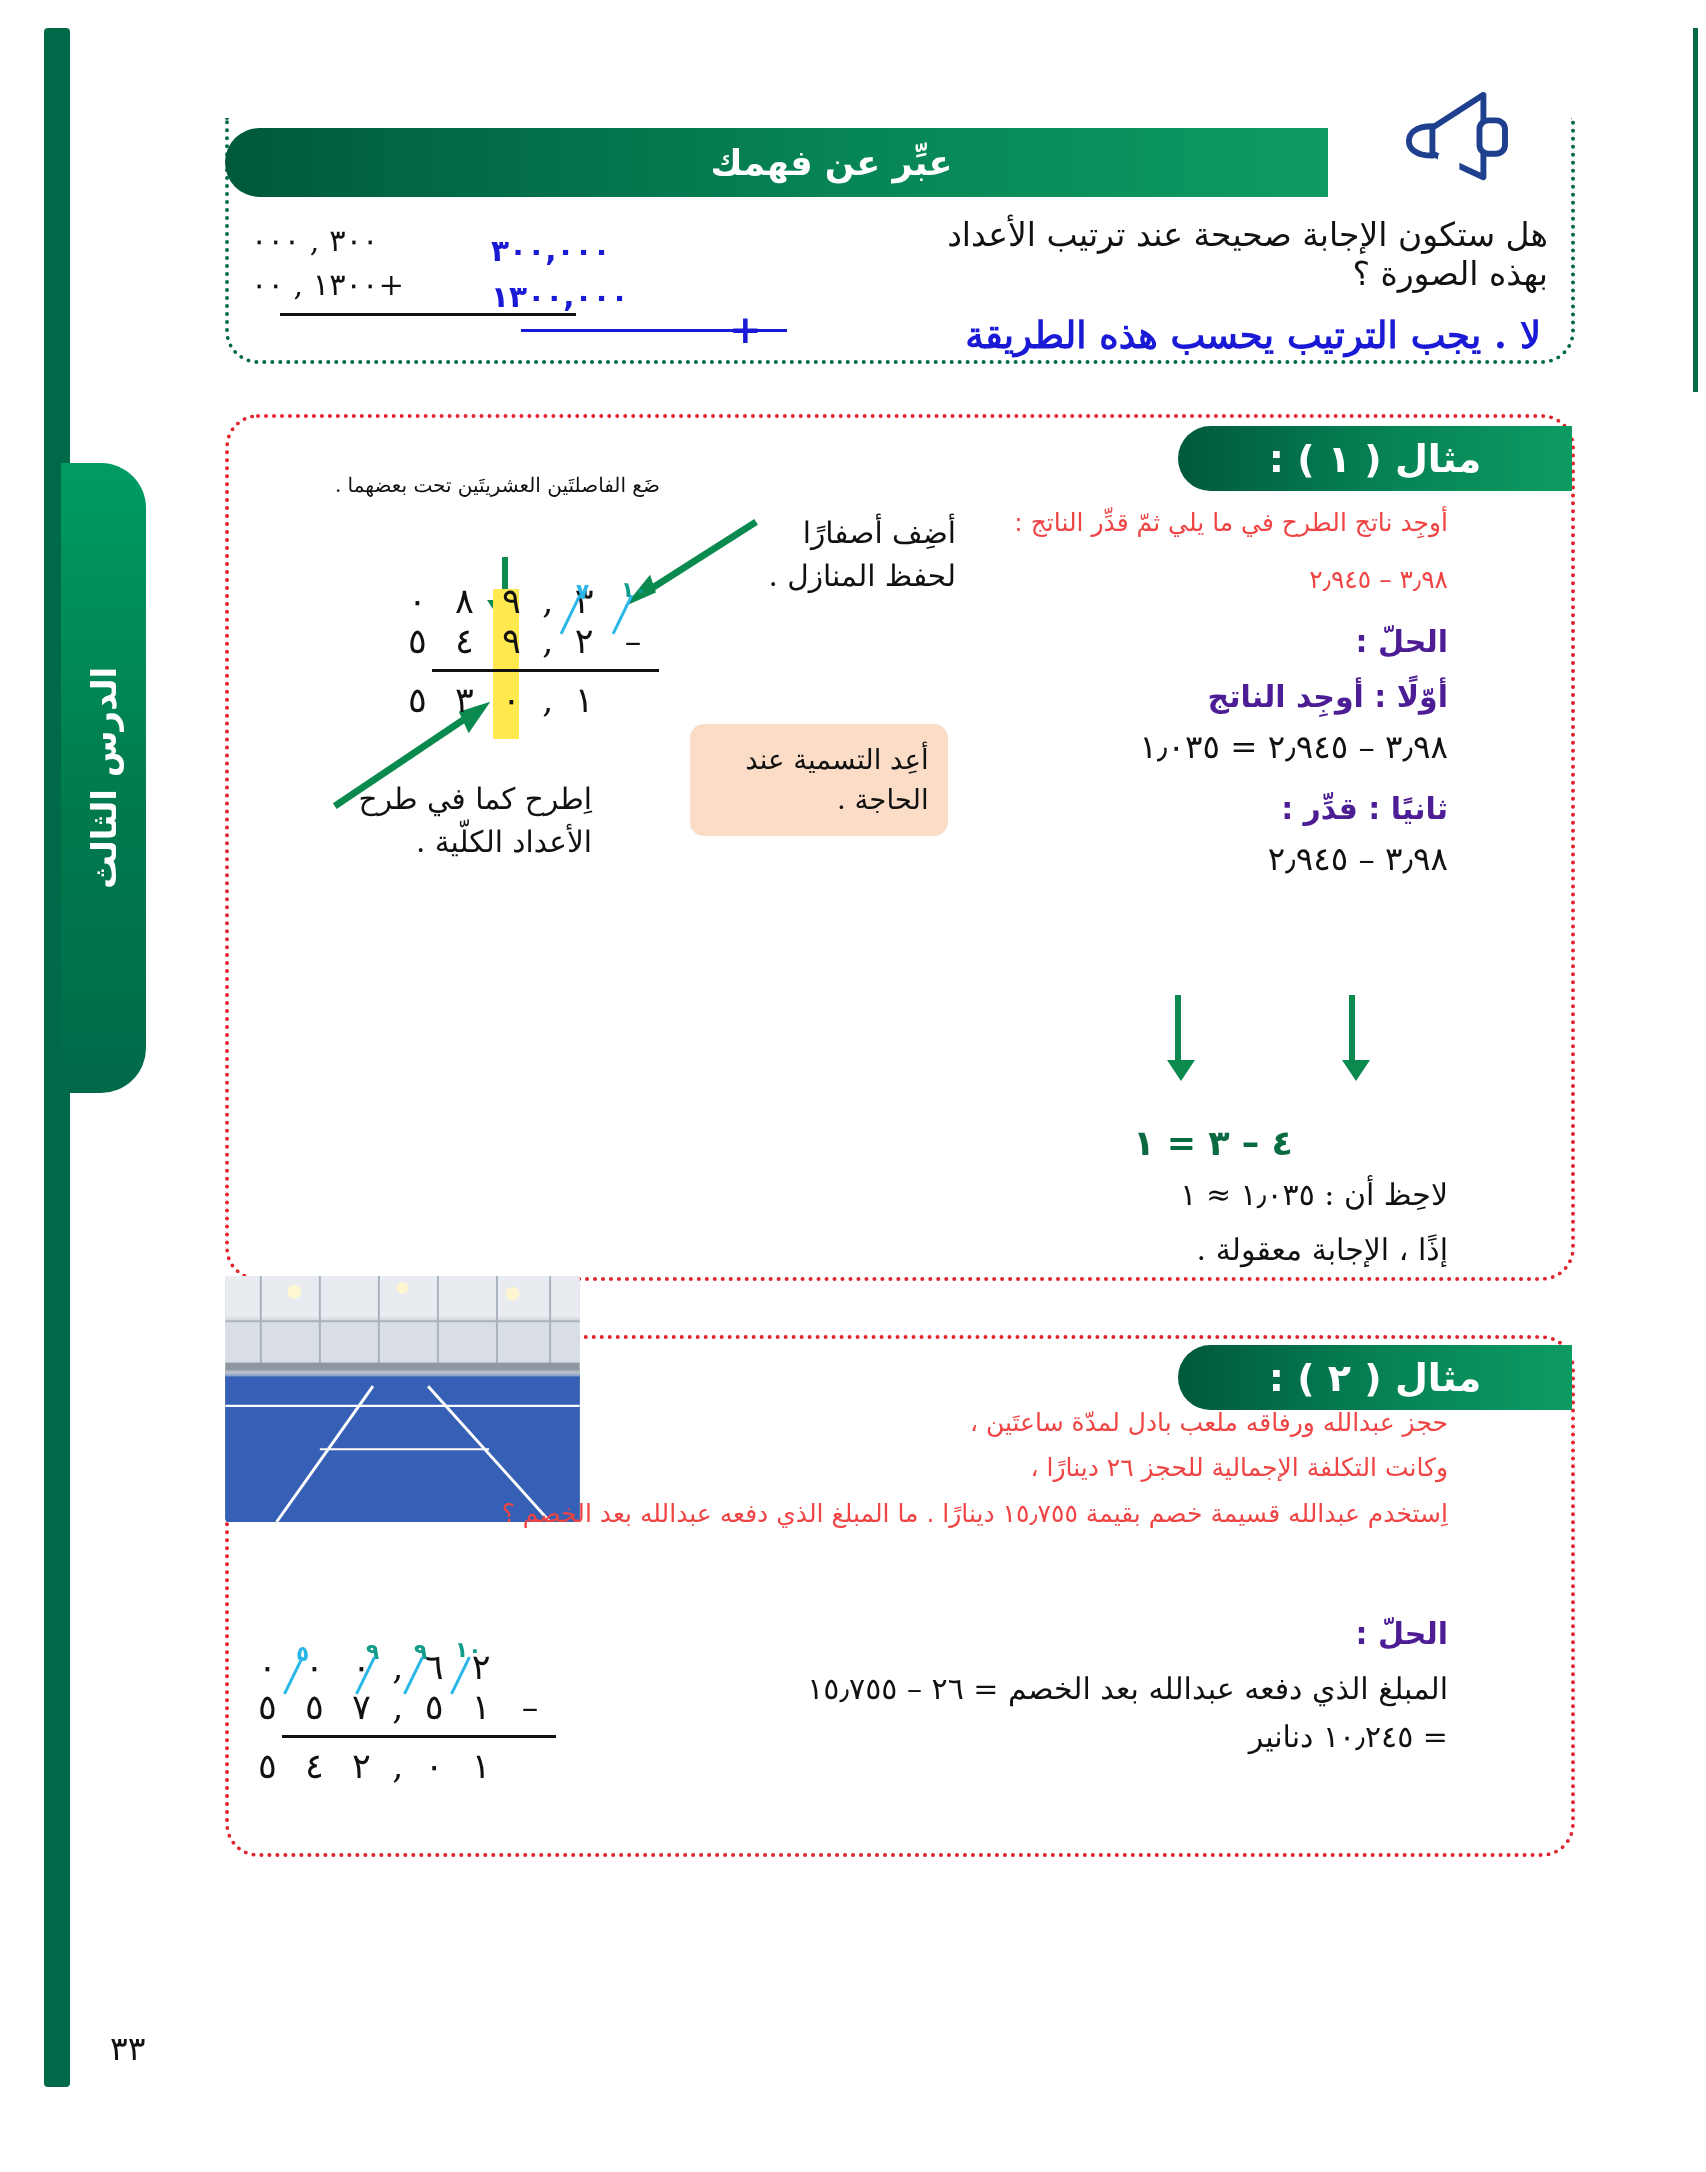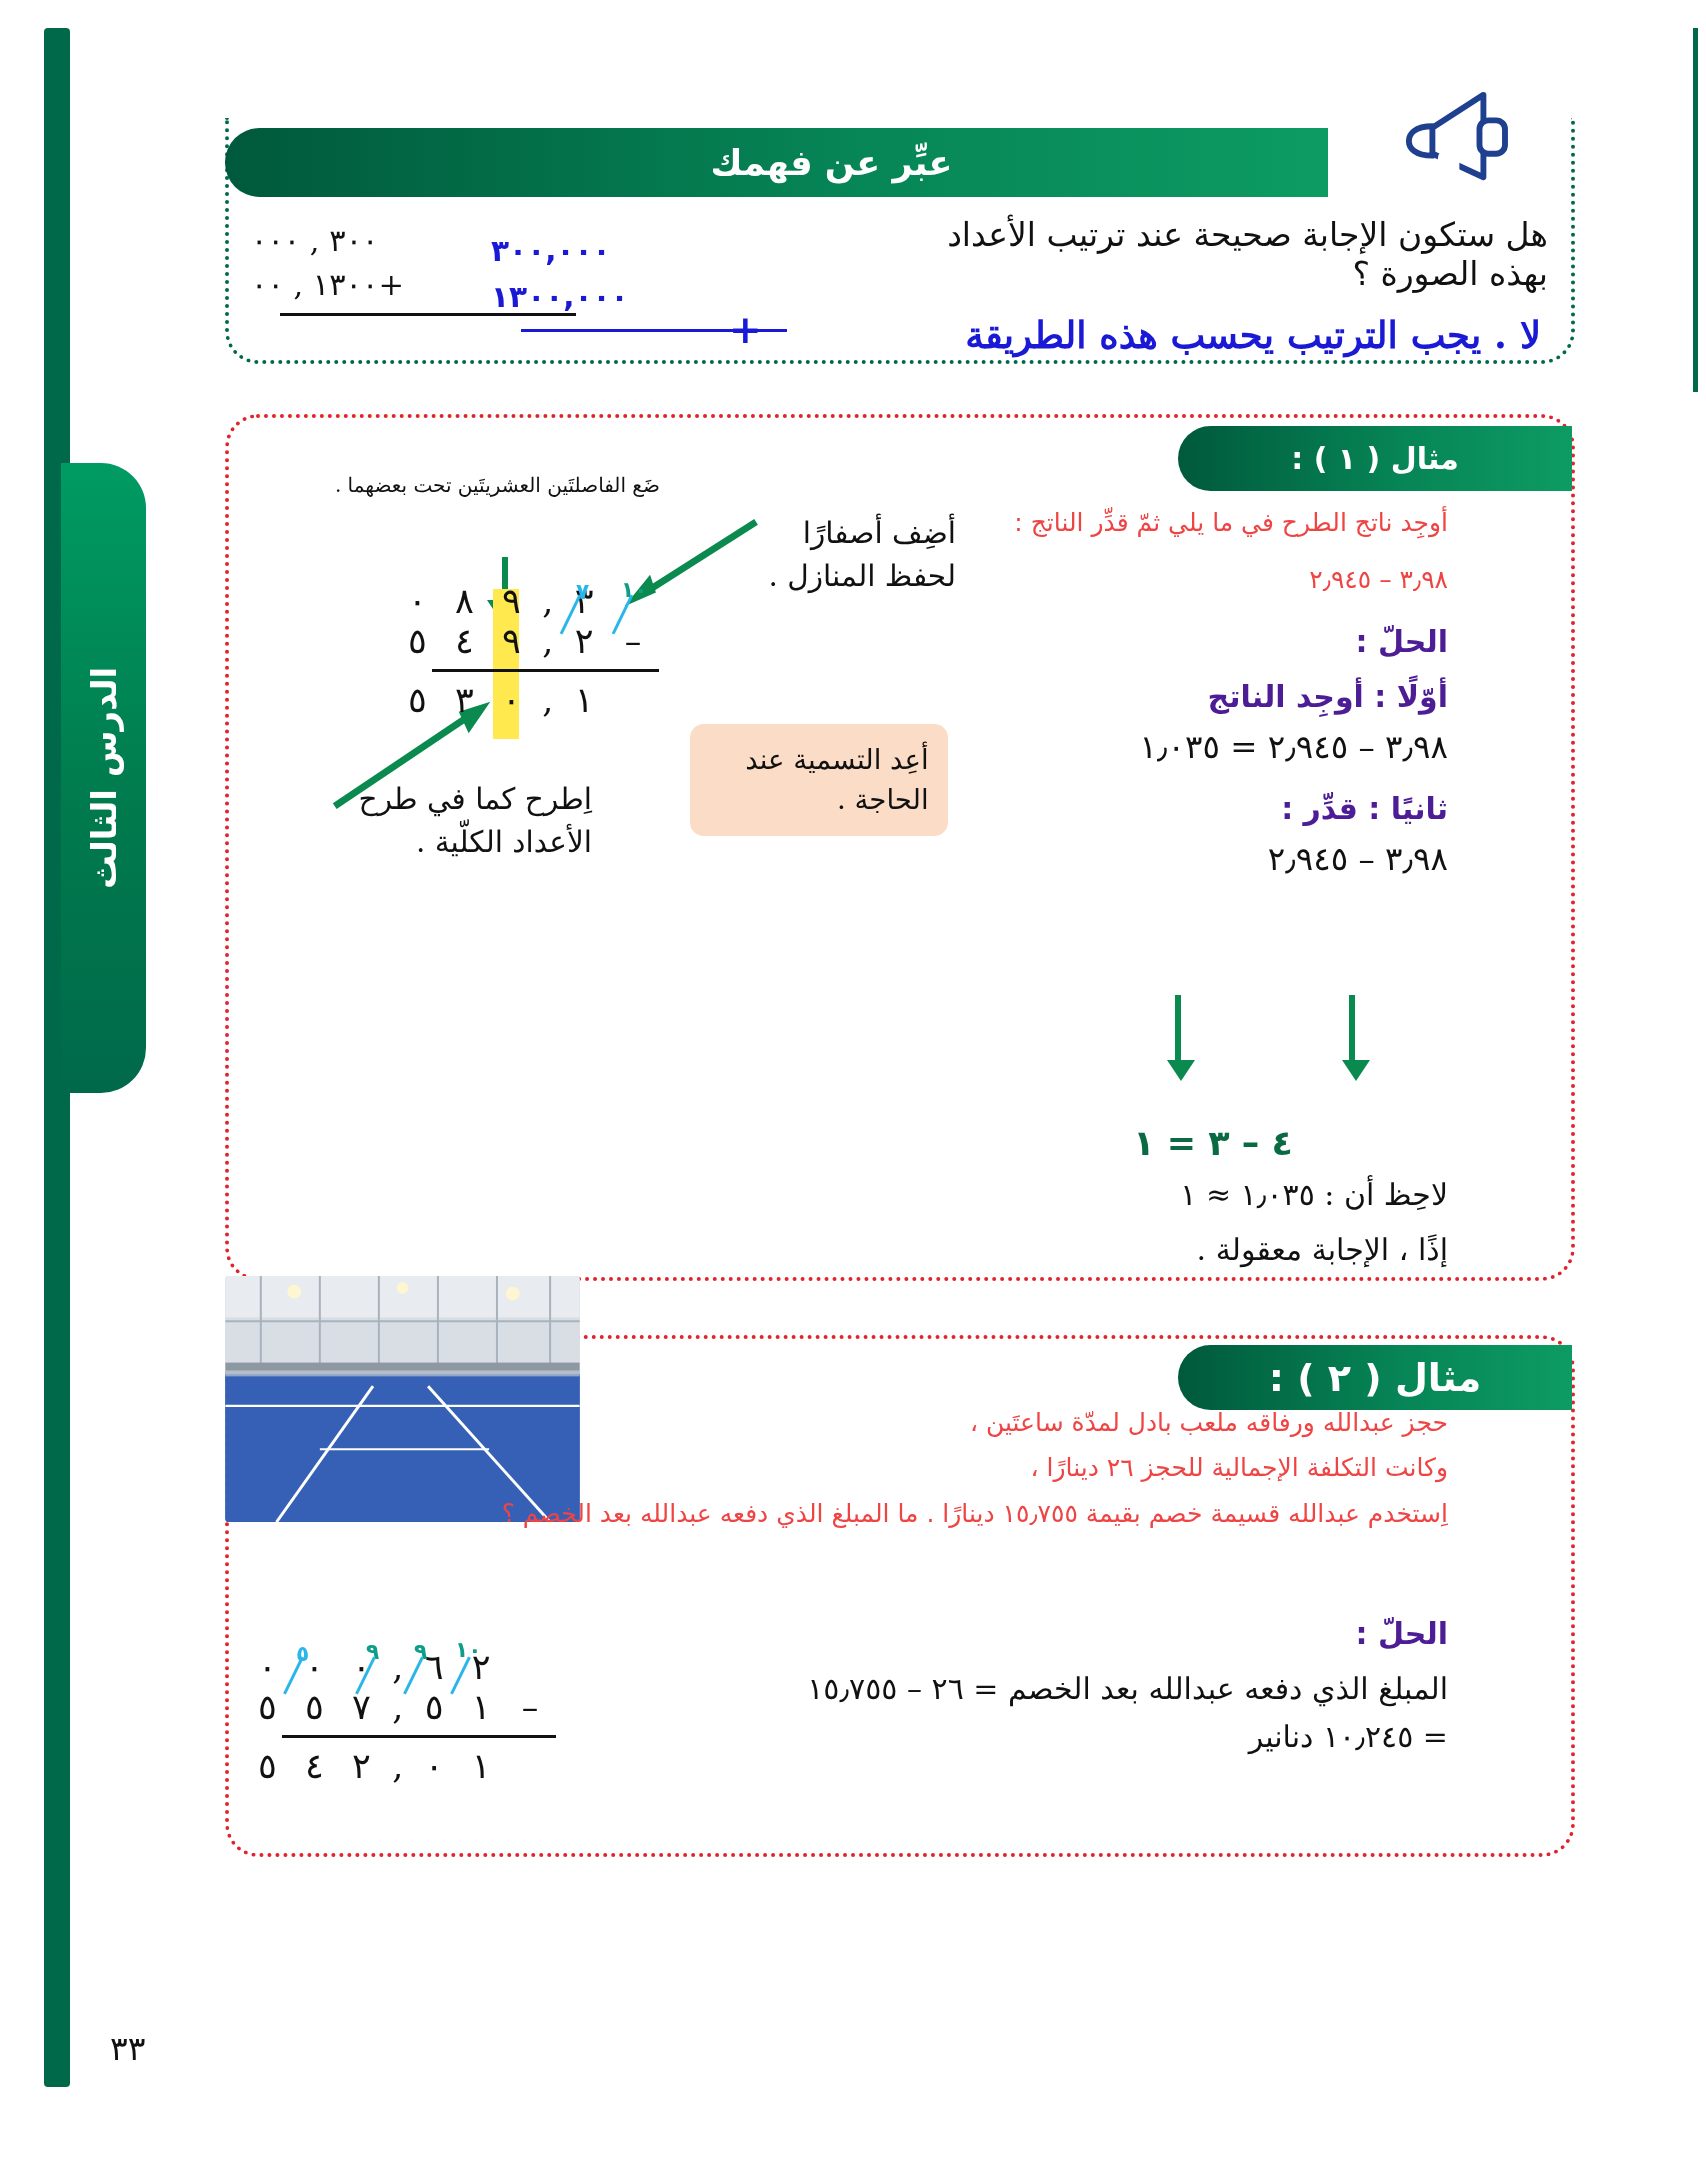--- a/index.html
+++ b/index.html
@@ -45,21 +45,21 @@
   .pill{
     position:absolute;display:flex;align-items:center;justify-content:center;
     color:#ffffff;font-weight:bold;white-space:nowrap;
     background:linear-gradient(270deg,#0d9b63 0%,#068455 45%,#00593c 100%);
   }
   #pill-express{
     left:225px;top:128px;width:1103px;height:69px;
     border-radius:39px 0 0 39px;font-size:35px;padding-left:0;padding-right:0;
   }
   #pill-express span{margin-right:8px;margin-left:118px;}
-  #pill-ex1{left:1178px;top:426px;width:394px;height:65px;border-radius:37px 0 0 37px;font-size:30px;}
+  #pill-ex1{left:1178px;top:426px;width:394px;height:65px;border-radius:37px 0 0 37px;font-size:38px;}
   #pill-ex2{left:1178px;top:1345px;width:394px;height:65px;border-radius:37px 0 0 37px;font-size:38px;}
 
   
   #megaphone{position:absolute;left:1389px;top:87px;width:128px;height:103px;}
 
   
   #express-question{
     position:absolute;right:158px;top:215px;width:650px;text-align:right;
     font-size:33px;color:#111;font-family:"DejaVu Serif","Liberation Serif",serif;
   }

